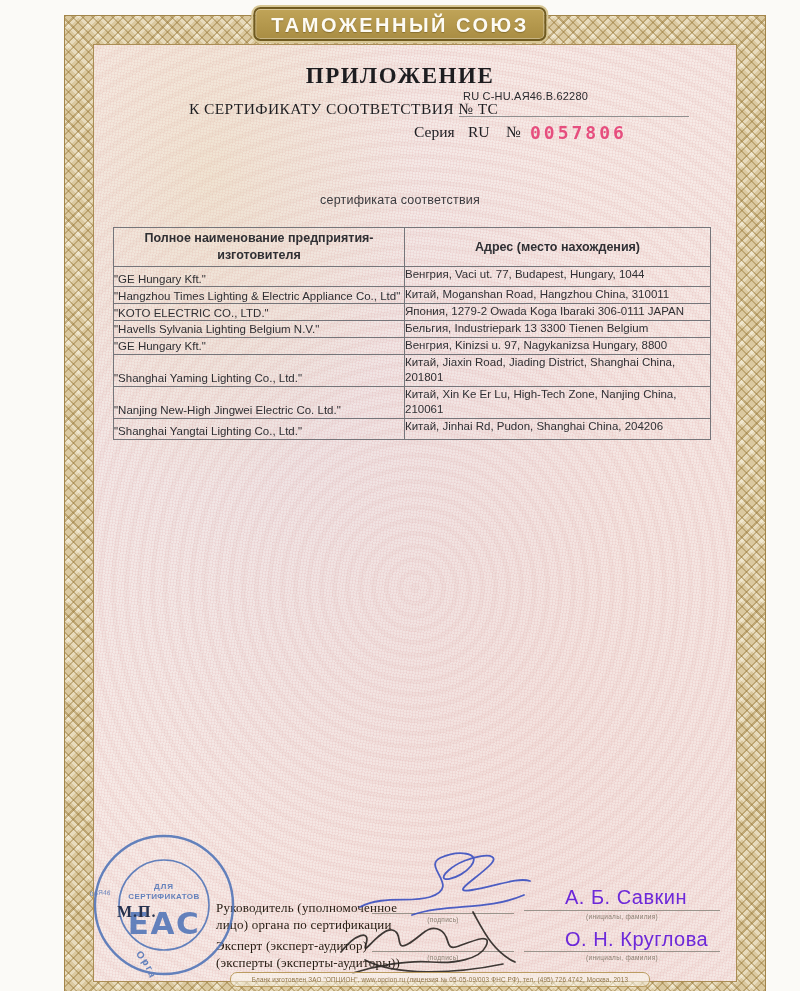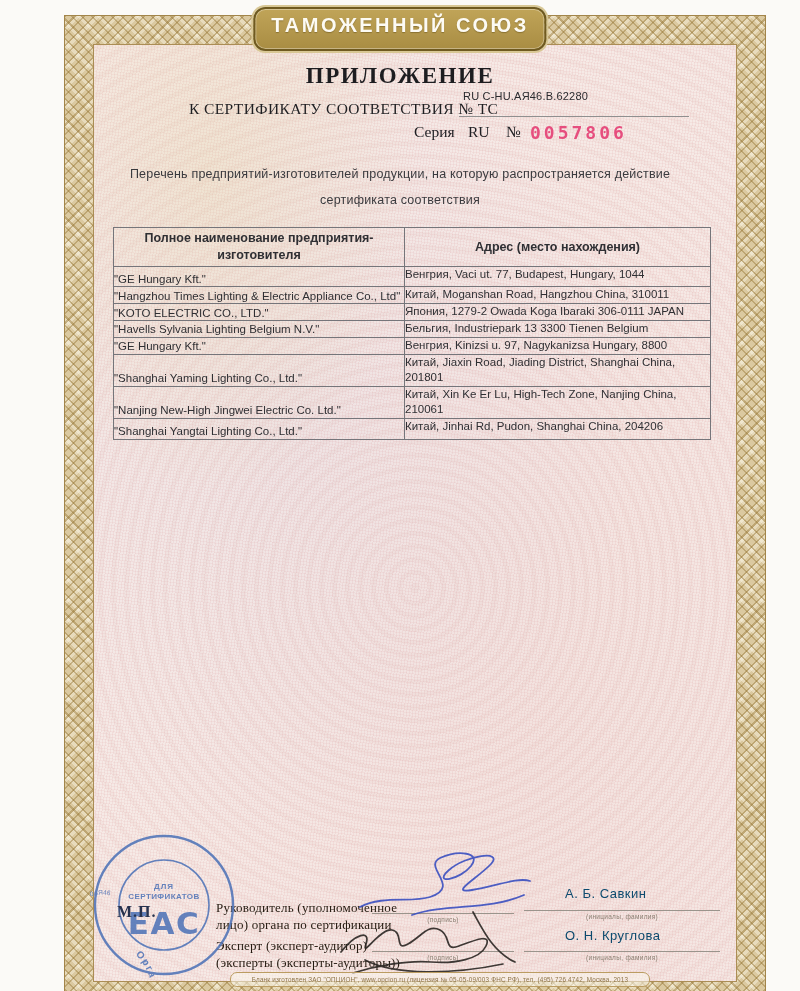--- a/index.html
+++ b/index.html
@@ -32,21 +32,21 @@
   .tint {
     position:absolute; inset:0; pointer-events:none;
     background:
       radial-gradient(ellipse at 18% 14%, rgba(228,214,150,.25), transparent 28%),
       radial-gradient(ellipse at 30% 40%, rgba(160,160,215,.08), transparent 55%),
       radial-gradient(ellipse at 70% 75%, rgba(215,160,160,.10), transparent 60%);
   }
   
   .badge {
     position:absolute; top:7px; left:50%; transform:translateX(-50%);
-    padding:5px 16px 12px; border-radius:12px;
+    padding:5px 16px 2px; border-radius:7px;
     background:linear-gradient(#c0a458,#a98d43);
     border:2px solid #6f5a20;
     box-shadow:0 0 0 2px #d8c794, inset 0 0 0 1px rgba(255,255,255,.35);
     color:#fdfbf4; font-weight:bold; font-size:20px; letter-spacing:2.5px;
     white-space:nowrap; text-shadow:0 1px 1px rgba(90,70,20,.45);
     z-index:5;
   }
   
   .doc-title {
     position:absolute; top:63px; left:0; width:100%; text-align:center;
@@ -91,21 +91,21 @@
   th.h-addr { width:305px; font-size:12.5px; font-weight:bold; vertical-align:middle; }
   td.c-name { vertical-align:bottom; padding:1px 4px 2px 6px; line-height:1.25; }
   td.c-addr { vertical-align:top; padding:1px 4px 1px 8px; line-height:1.35; }
   
   .role-label {
     position:absolute; font-family:"Liberation Serif", serif;
     font-size:13px; line-height:17px; color:#241a10; letter-spacing:.2px;
   }
   .sig-line { position:absolute; height:1px; background:#9a948c; }
   .tiny-caption { position:absolute; font-size:6.5px; color:#8a7f72; text-align:center; letter-spacing:.3px; }
-  .person-name { position:absolute; font-size:13px; color:#0c4a6e; letter-spacing:.5px; }
+  .person-name { position:absolute; font-size:20px; color:#6d28d9; letter-spacing:.5px; }
   .mp-label {
     position:absolute; left:117px; top:903px; z-index:4;
     font-family:"Liberation Serif", serif; font-weight:bold;
     font-size:16px; color:#27324e; letter-spacing:1px;
   }
   .stamp-svg { position:absolute; left:90px; top:831px; opacity:.85; z-index:3; }
   .sig-svg { position:absolute; z-index:4; }
   
   .imprint {
     position:absolute; left:230px; top:972px; width:420px; height:15px; z-index:6;
@@ -140,21 +140,20 @@
   <div class="cert-number">RU C-HU.АЯ46.B.62280</div>
   <div class="cert-underline"></div>
 
   <div class="series-line">
     <span class="series-label">Серия</span>
     <span class="series-region">RU</span>
     <span class="series-sign">№</span>
     <span class="series-number">0057806</span>
   </div>
 
-  <div class="intro-1">Перечень предприятий-изготовителей продукции, на которую распространяется действие</div>
   <div class="intro-2">сертификата соответствия</div>
 
   <div class="tbl-wrap">
     <table class="manu">
       <tbody>
           <tr>
         <th class="h-name">Полное наименование предприятия-изготовителя</th>
         <th class="h-addr">Адрес (место нахождения)</th>
       </tr>
       <tr style="height:20px">

